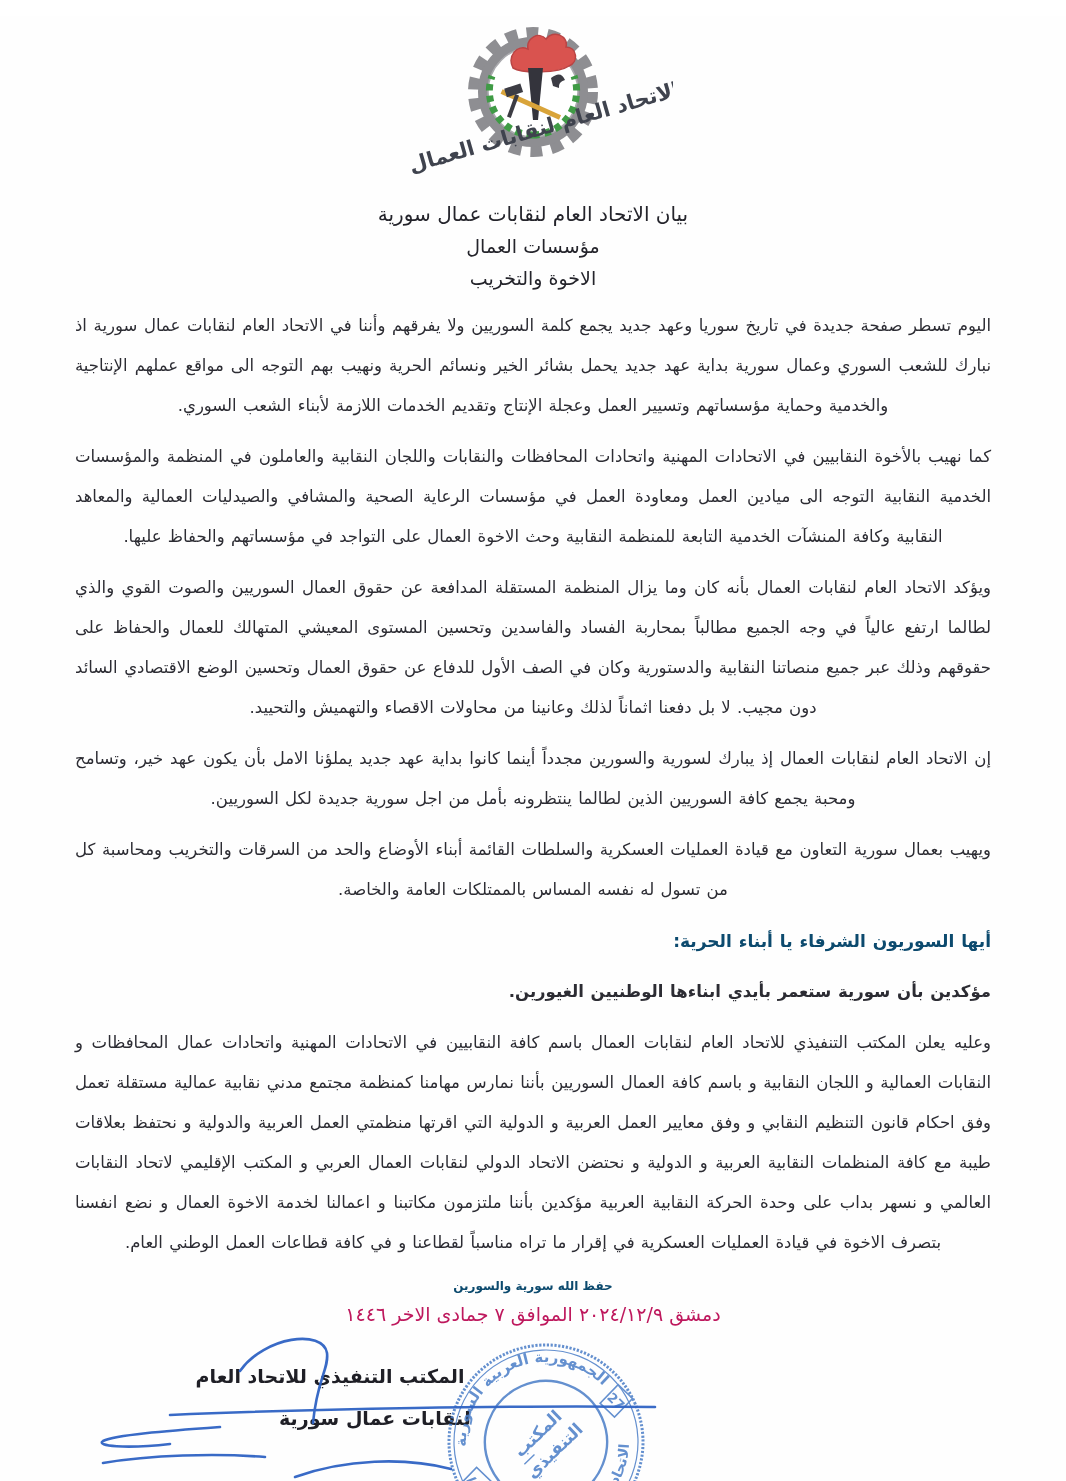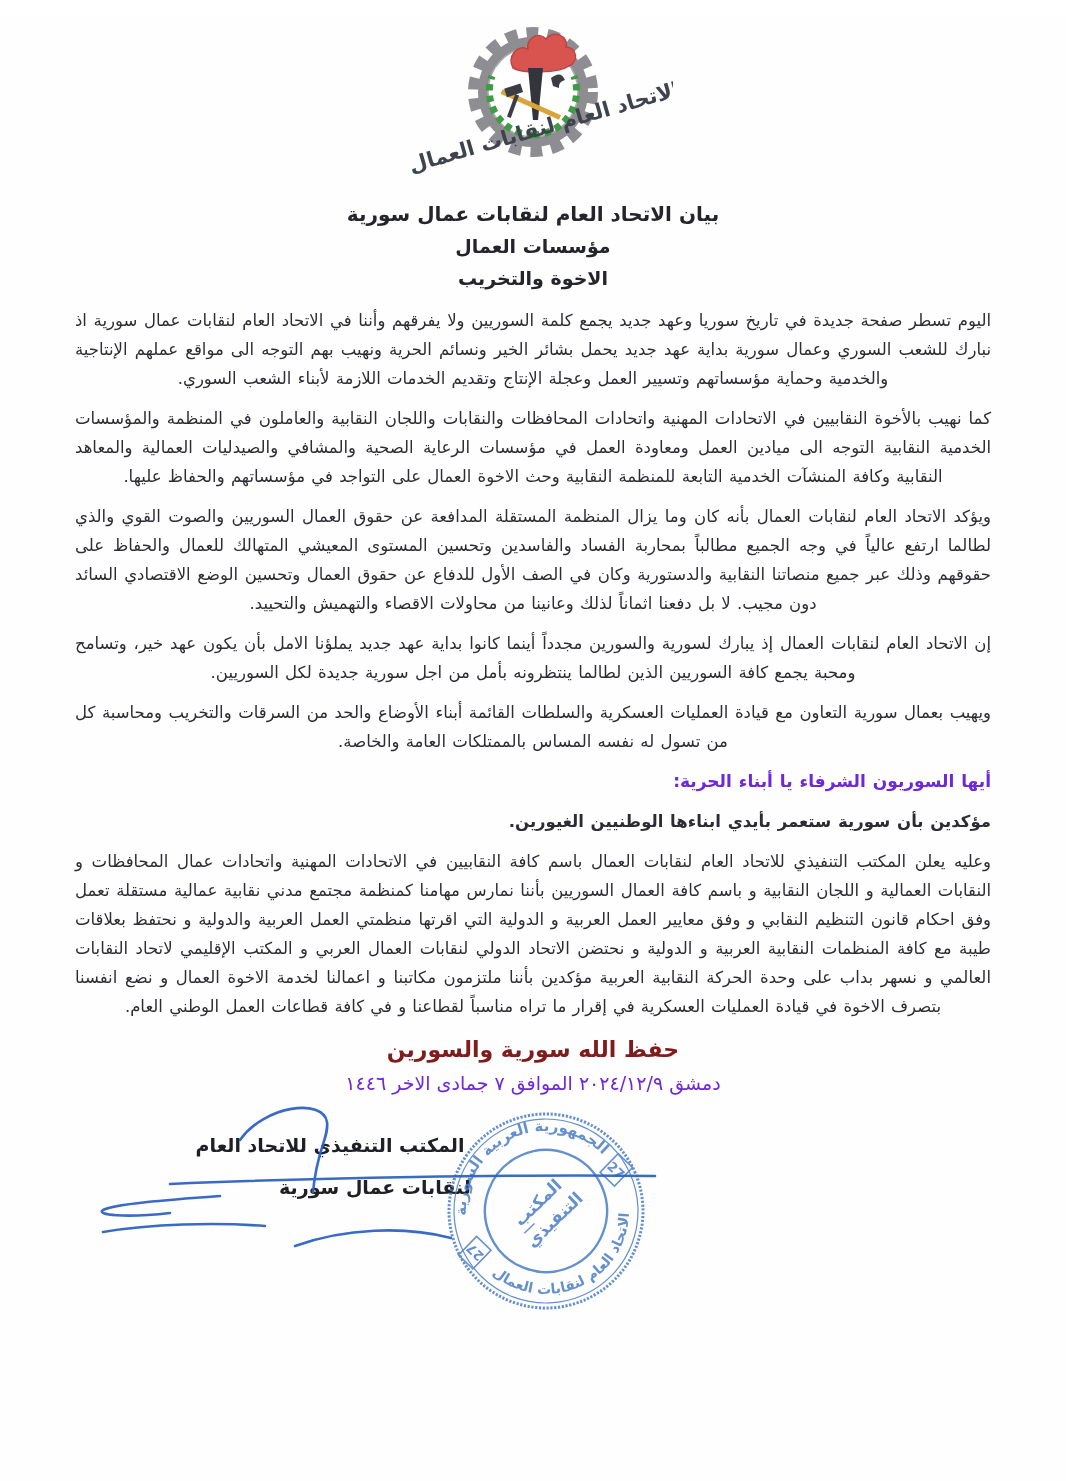--- a/index.html
+++ b/index.html
@@ -5,38 +5,38 @@
   html,body{margin:0;padding:0;}
   body{
     width:1066px;height:1481px;overflow:hidden;
     background:#ffffff;
     font-family:"DejaVu Sans","Liberation Sans",sans-serif;
     -webkit-font-smoothing:antialiased;
   }
   .page{position:relative;width:1066px;height:1481px;background:#fefefe;color:#2c2c33;}
   .logo-wrap{width:280px;height:178px;margin:16px auto 4px;}
   .title-block{text-align:center;direction:rtl;margin:0 auto 12px;}
-  .title-line{font-weight:bold;font-size:20px;line-height:32px;color:#24242b;}
+  .title-line{font-weight:normal;font-size:20px;line-height:32px;color:#24242b;}
   .title-line.sub{font-size:19px;}
   .content{width:916px;margin:0 auto;}
   .para{
     direction:rtl;
     text-align:justify;
     font-size:16.5px;
-    line-height:29px;
+    line-height:40px;
     margin:0 0 11px 0;
     color:#2c2c33;
     word-spacing:1px;
   }
   .last-center{text-align-last:center;}
   .align-right{text-align:right;font-weight:bold;}
-  .heading{font-weight:bold;text-align:right;font-size:17px;color:#6d28d9;}
+  .heading{font-weight:bold;text-align:right;font-size:17px;color:#0c4a6e;}
   .center-line{direction:rtl;text-align:center;}
-  .blessing{font-weight:bold;font-size:22px;margin:16px 0 10px;color:#7f1d1d;}
-  .dateline{font-size:19px;margin:6px 0 0;color:#6d28d9;}
+  .blessing{font-weight:bold;font-size:12px;margin:16px 0 10px;color:#0c4a6e;}
+  .dateline{font-size:19px;margin:6px 0 0;color:#be185d;}
   .sig-area{position:relative;height:235px;margin-top:14px;}
   .sig-line{position:absolute;direction:rtl;text-align:center;font-weight:bold;color:#1f1f26;}
   .sig-line1{left:105px;top:26px;width:300px;font-size:19px;}
   .sig-line2{left:175px;top:68px;width:250px;font-size:19px;}
   .stamp{position:absolute;left:368px;top:0px;width:206px;height:206px;opacity:.85;}
   .ink{position:absolute;left:-20px;top:-8px;width:640px;height:185px;}
 </style>
 </head>
 <body>
 

